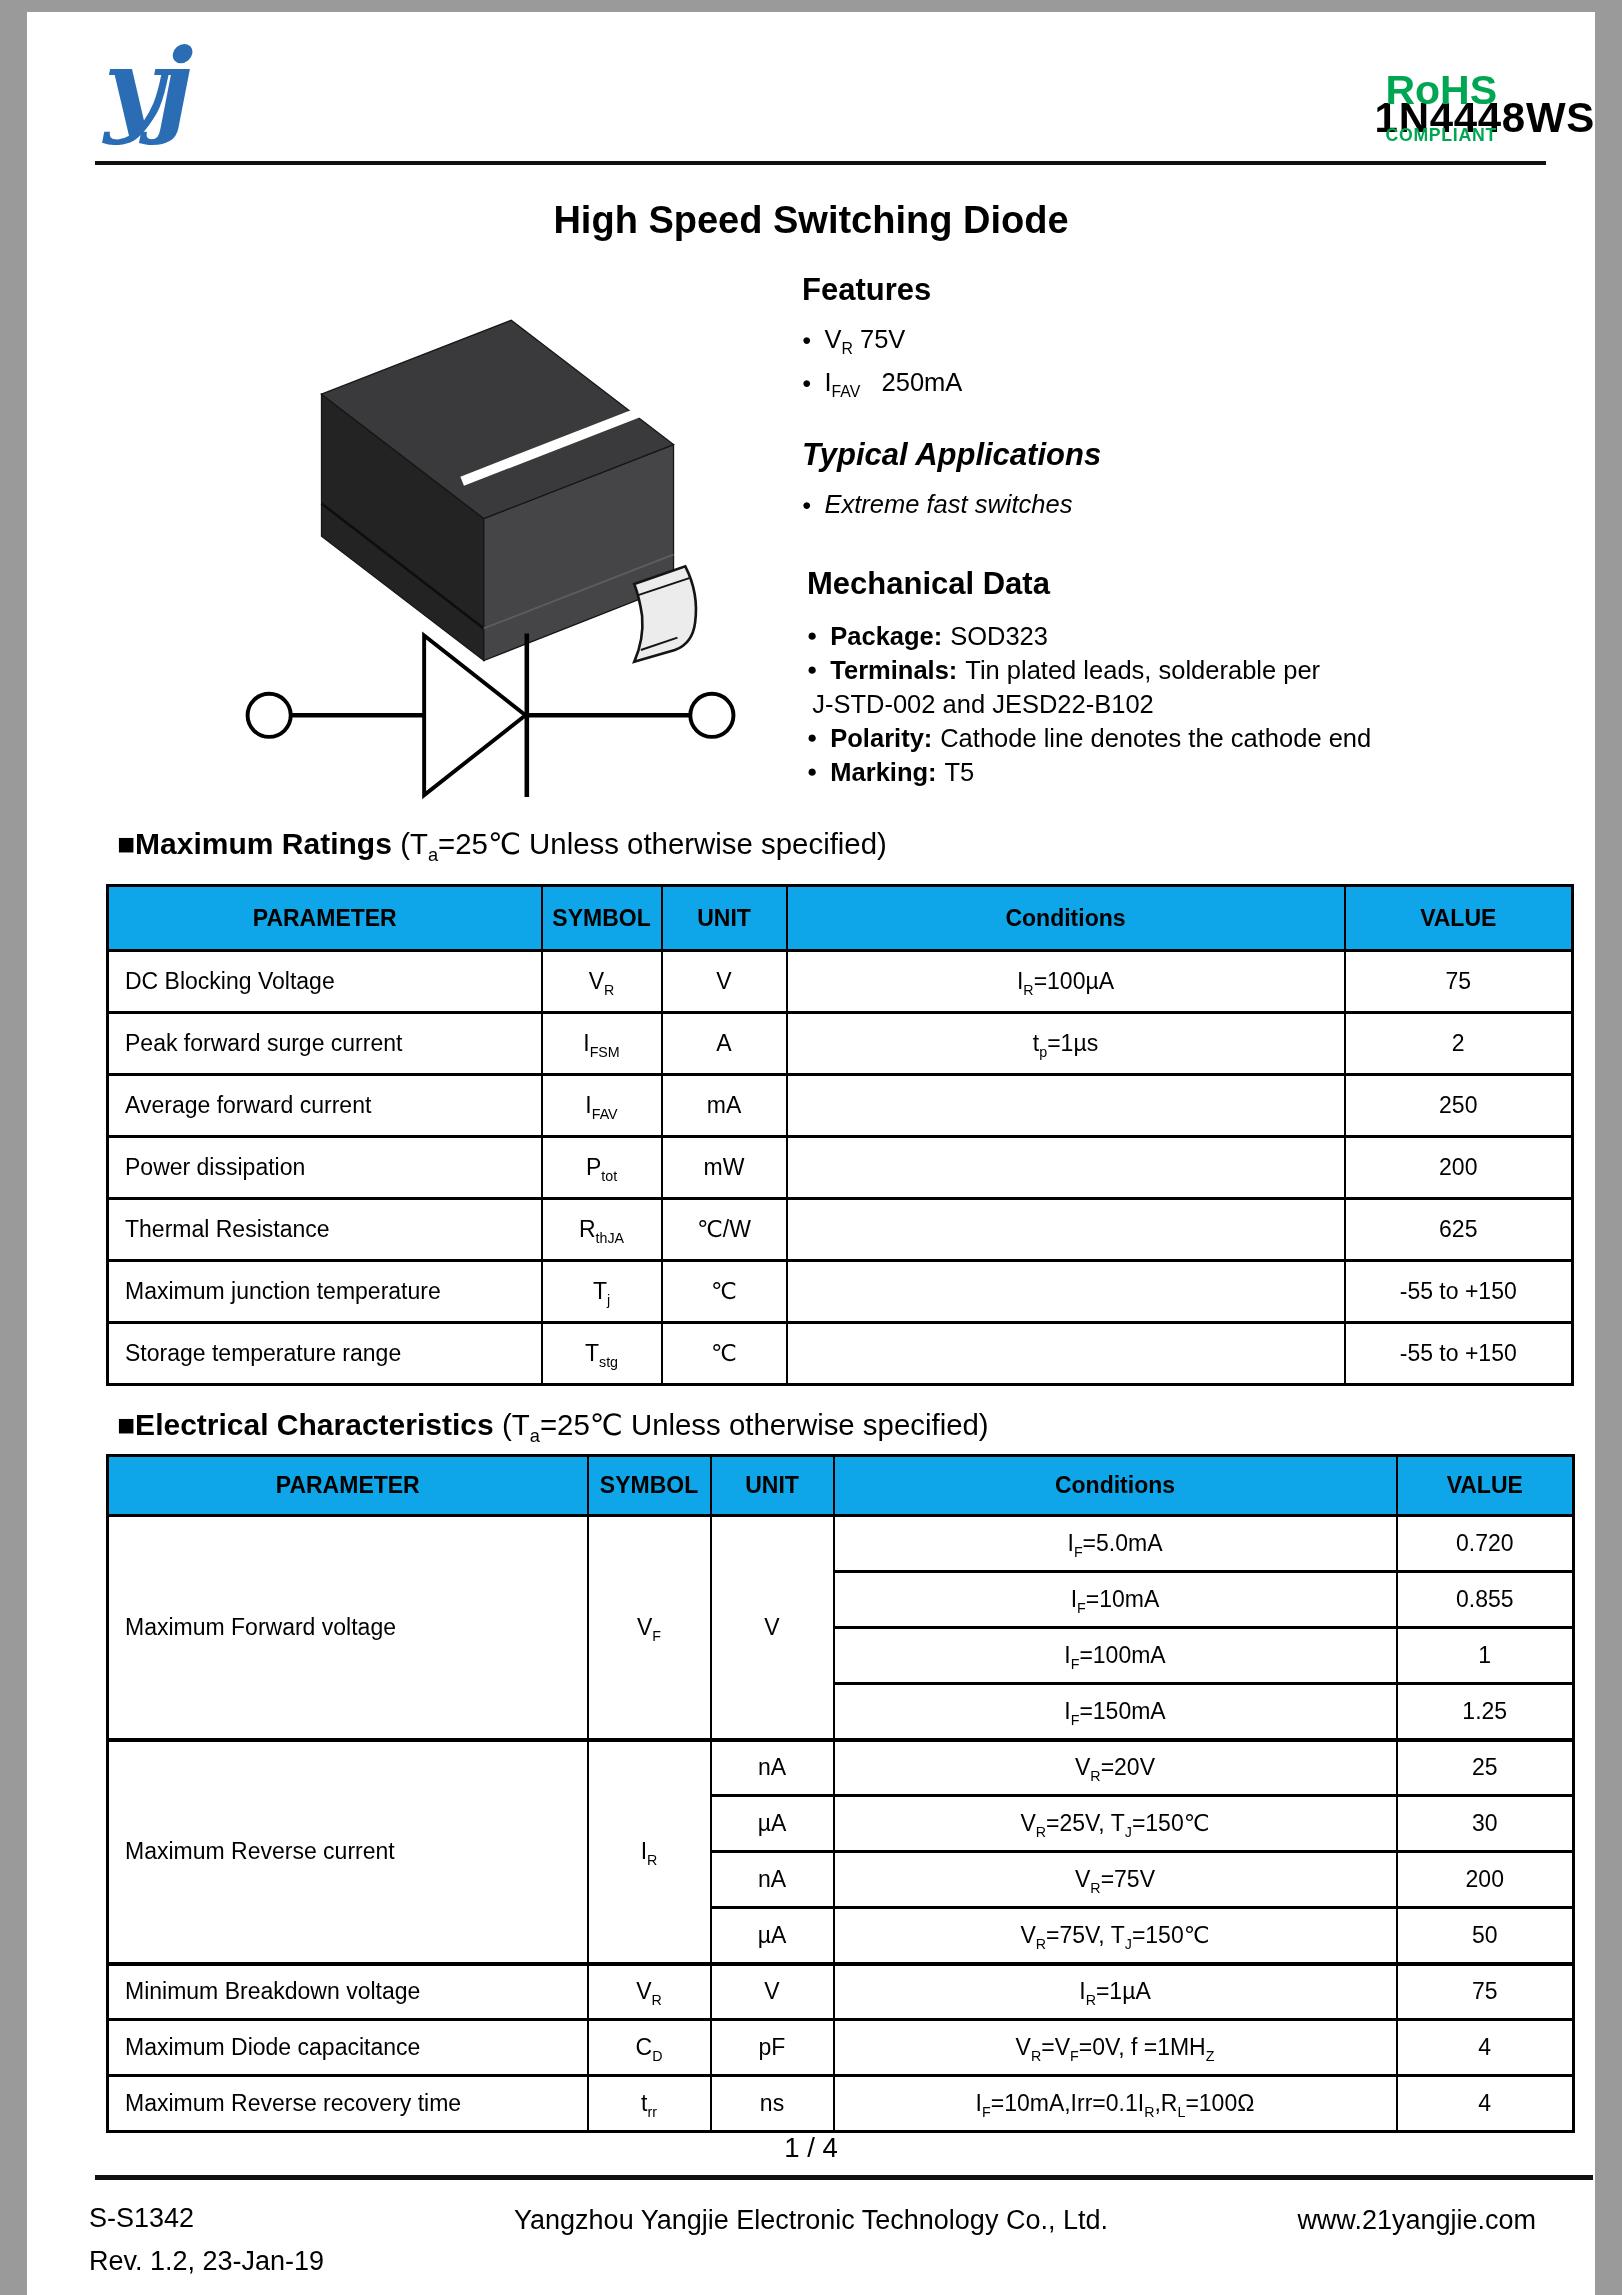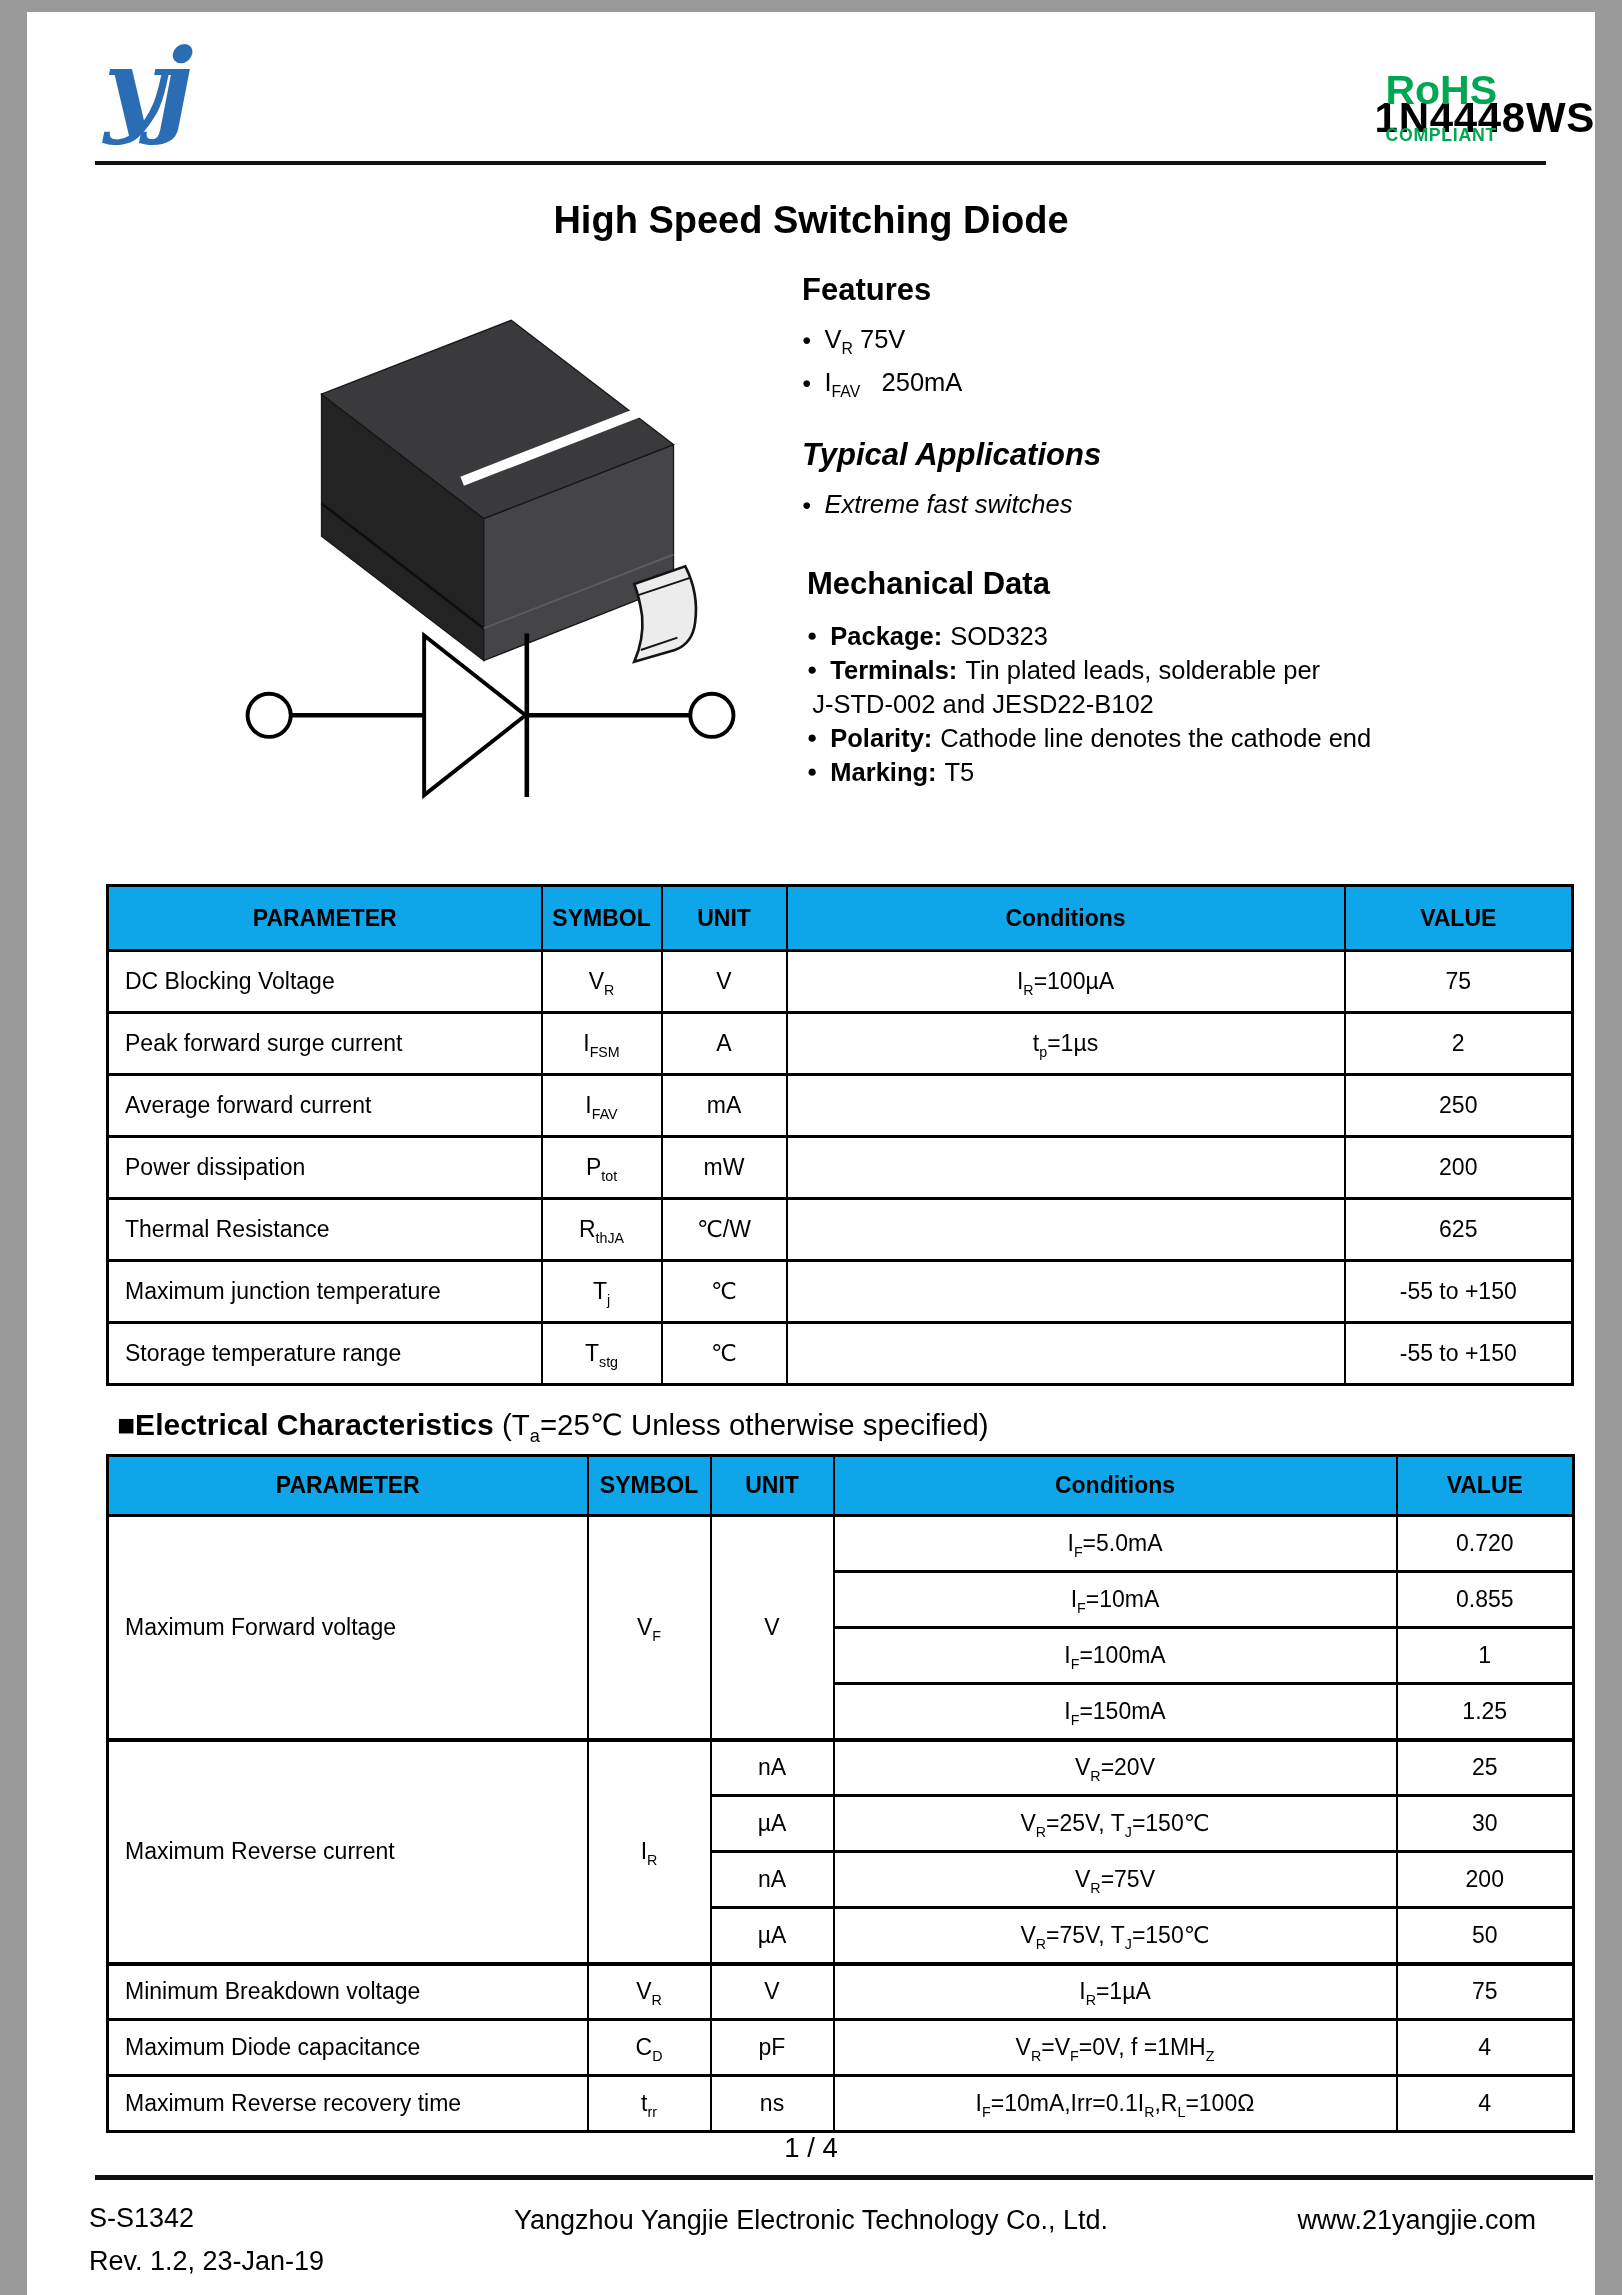--- a/index.html
+++ b/index.html
@@ -167,20 +167,23 @@
           <span>Cathode line denotes the cathode end</span>
         </li>
       <li class="m-item">
           <span class="blt">●</span>
           <span class="m-label">Marking:</span>
           <span> T5</span>
         </li>
     </ul>
   </div>
 
+  <div class="sec-h" id="mr-h">
+    <span class="hb">■Maximum Ratings </span><span class="hr2 rich"><span>(T</span><sub>a</sub><span>=25℃ Unless otherwise specified)</span></span>
+  </div>
 
   <table class="tbl" id="t1">
     <colgroup>
         <col style="width:434px">
         <col style="width:120px">
         <col style="width:125px">
         <col style="width:558px">
         <col style="width:228px">
       </colgroup>
     <thead>

